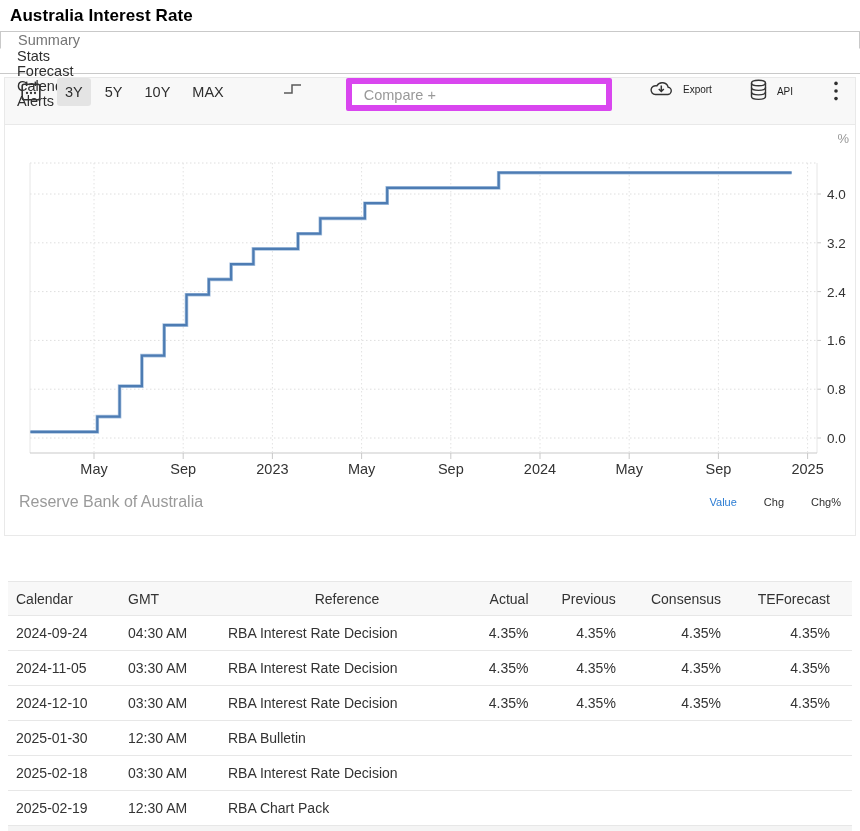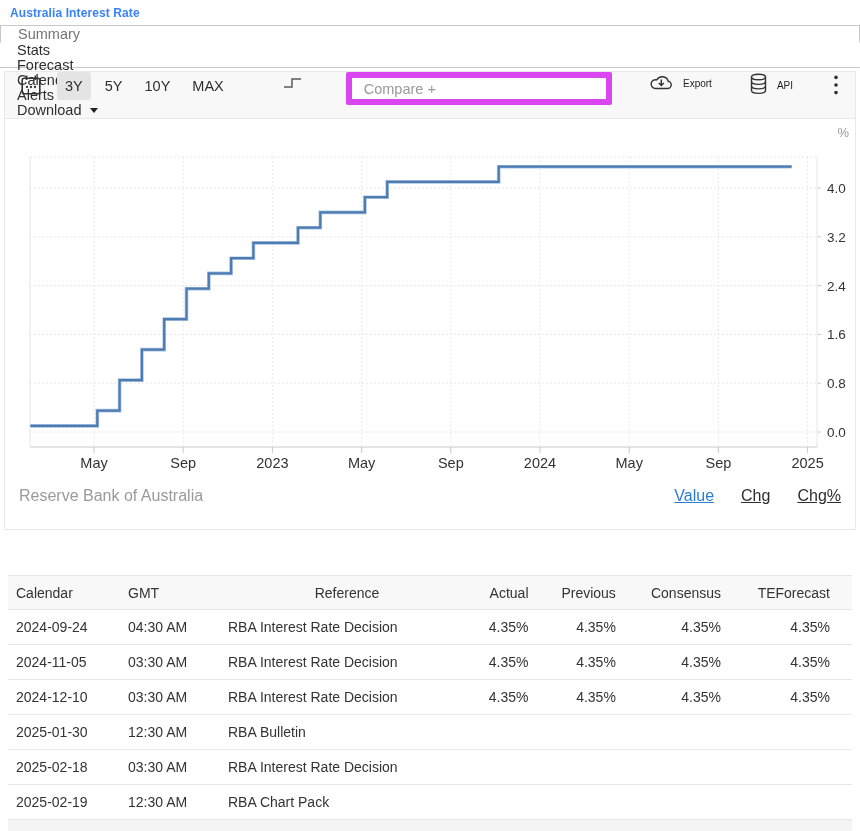--- a/index.html
+++ b/index.html
@@ -1,21 +1,21 @@
 <!DOCTYPE html>
 <html><head>
 <meta charset="utf-8">
 <style>
   * { box-sizing: border-box; margin: 0; padding: 0; }
   html,body { width: 860px; height: 831px; overflow: hidden; background:#fff;
     font-family:"Liberation Sans", sans-serif; color:#333; }
 
   
   .page-header { padding: 6px 10px 2px; }
-  .page-title { font-size: 12px; font-weight: bold; color:#3b82f6; letter-spacing:.1px; }
+  .page-title { font-size: 17px; font-weight: bold; color:#000000; letter-spacing:.1px; }
 
   
   .tabbar { display:flex; height:43px; margin-top:3px; border-bottom:1px solid #c9c9c9;flex-direction:column; }
   .tab { display:flex; align-items:center; padding:0 17px; font-size:14.5px; color:#2e2e2e;
          cursor:pointer; height:44px; margin-bottom:-1px; background:transparent; border:none; font-family:inherit; }
   .tab.active { background:#fff; border:1px solid #c9c9c9; border-bottom:1px solid #fff; color:#757575; }
   .caret { display:inline-block; margin-left:8px; width:0; height:0;
            border-left:4.5px solid transparent; border-right:4.5px solid transparent; border-top:5px solid #222; }
 
   
@@ -35,21 +35,21 @@
   .tool-action { background:none; border:none; cursor:pointer; display:flex; align-items:center;
                  font-family:inherit; font-size:10px; color:#1e1e1e; gap:8px; }
   .tool-action.api { margin-left:36px; }
   .kebab-btn { margin-left:38px; margin-right:2px; }
 
   
   .chart-area { position:relative; }
   .chart-footer { height:58px; display:flex; align-items:center; padding:0 14px 8px; }
   .chart-source { font-size:16px; color:#9a9a9a; }
   .footer-links { margin-left:auto; display:flex; gap:27px; }
-  .footer-link { background:none; border:none; cursor:pointer; font-family:inherit; font-size:16px; color:#2e2e2e;text-decoration:underline; }
+  .footer-link { background:none; border:none; cursor:pointer; font-family:inherit; font-size:11px; color:#2e2e2e; }
   .footer-link.active { color:#2b7cd3; }
 
   
   .cal-table-wrap { margin:45px 8px 0; }
   table { width:100%; border-collapse:collapse; font-size:14px; }
   thead tr { background:#f8f8f8; }
   th { font-weight:normal; color:#333; text-align:left; padding:8px 6px 8px 8px; height:34px;
        border-top:1px solid #e7e7e7; border-bottom:1px solid #e7e7e7; }
   td { padding:9px 6px 9px 8px; height:35px; border-bottom:1px solid #e7e7e7; color:#333; }
   .col-date { width:112px; }
@@ -75,24 +75,20 @@
       <span>Stats</span>
     </button>
     <button class="tab">
       <span>Forecast</span>
     </button>
     <button class="tab">
       <span>Calendar</span>
     </button>
     <button class="tab">
       <span>Alerts</span>
-    </button>
-    <button class="tab">
-      <span>Download</span>
-      <span class="caret"></span>
     </button>
   </nav>
 
 <div class="card">
   <div class="toolbar">
     <button class="icon-btn">
       <span>
         <svg width="24" height="23" viewBox="0 0 24 23">
           <rect x="3.2" y="4.2" width="17.6" height="15.6" rx="2" fill="none" stroke="#333" stroke-width="1.6"></rect>
           <line x1="7.6" y1="1.6" x2="7.6" y2="6" stroke="#333" stroke-width="1.6"></line>

